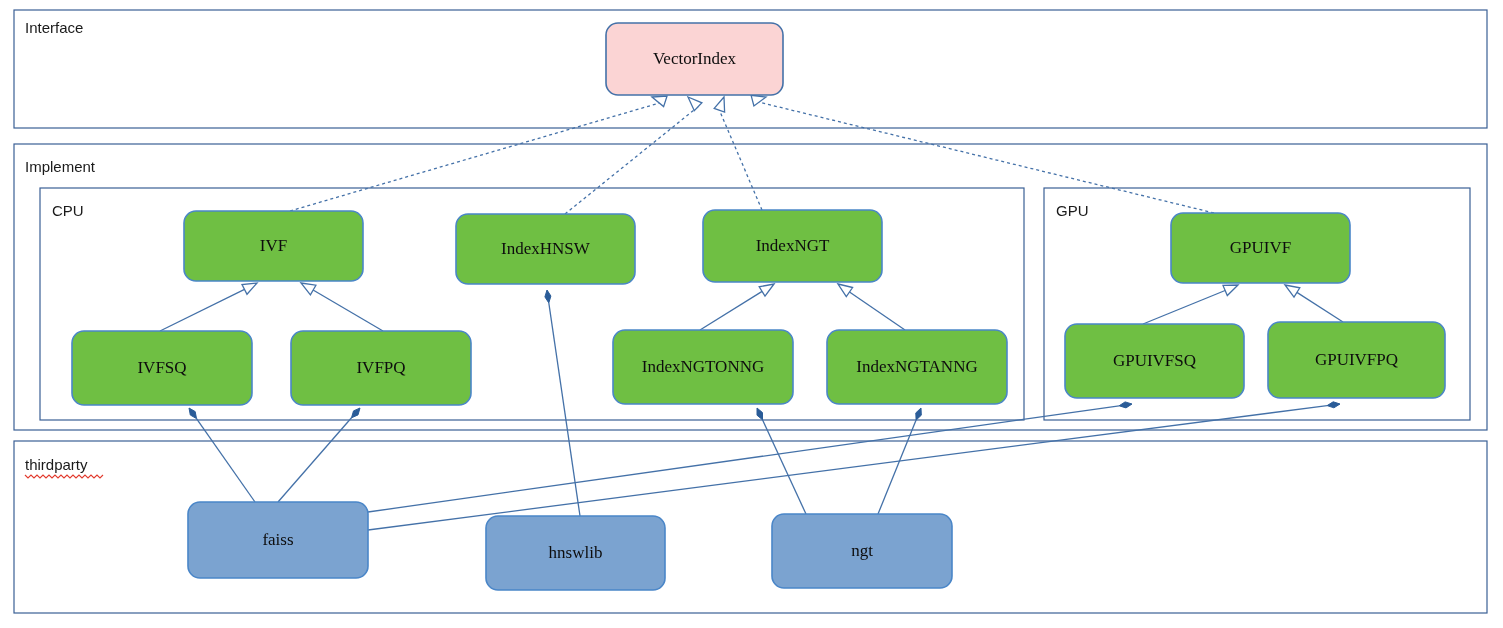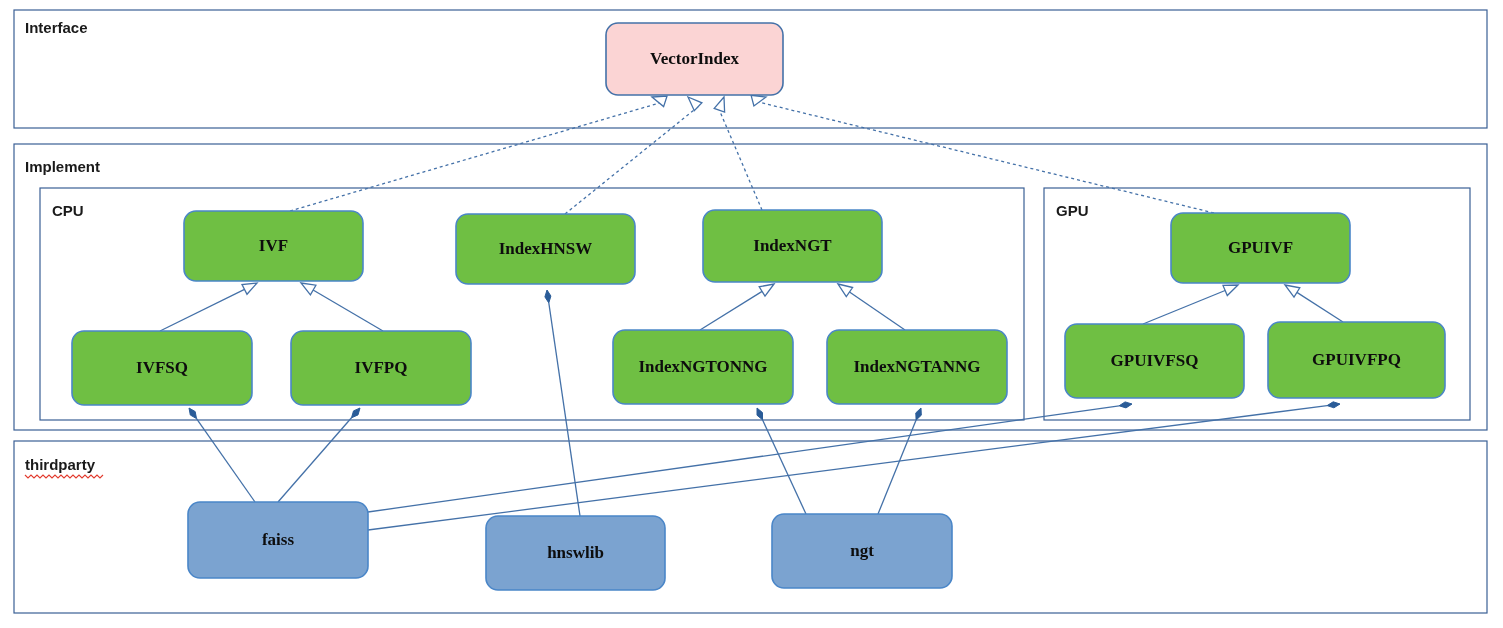--- a/index.html
+++ b/index.html
@@ -1,17 +1,17 @@
 <!DOCTYPE html>
 <html><head>
 <meta charset="utf-8">
 <style>
   html,body{margin:0;padding:0;background:#ffffff;}
   body{font-family:"Liberation Sans",sans-serif;}
-  #stage{position:relative;width:1503px;height:628px;overflow:hidden;background:#fff;font-weight:bold;}
+  #stage{position:relative;width:1503px;height:628px;overflow:hidden;background:#fff;}
   svg.layer{position:absolute;left:0;top:0;width:1503px;height:628px;}
   .frame-label{font-family:"Liberation Sans",sans-serif;font-size:15px;fill:#1a1a1a;}
   .node-label{font-family:"Liberation Serif",serif;font-size:17px;fill:#0d0d0d;text-anchor:middle;dominant-baseline:middle;}
   .frame-rect{fill:#ffffff;stroke:#3a5f95;stroke-width:1.2;}
   .node-rect{stroke-width:1.6;}
   .edge{fill:none;stroke:#4471a8;stroke-width:1.3;}
   .edge-dotted{fill:none;stroke:#4471a8;stroke-width:1.3;stroke-dasharray:3 3;}
   .arrow-hollow{fill:#ffffff;stroke:#4471a8;stroke-width:1.3;}
   .diamond-solid{fill:#2a5c98;stroke:#2a5c98;stroke-width:1;}
   .squiggle{fill:none;stroke:#e23b2e;stroke-width:1.1;}

